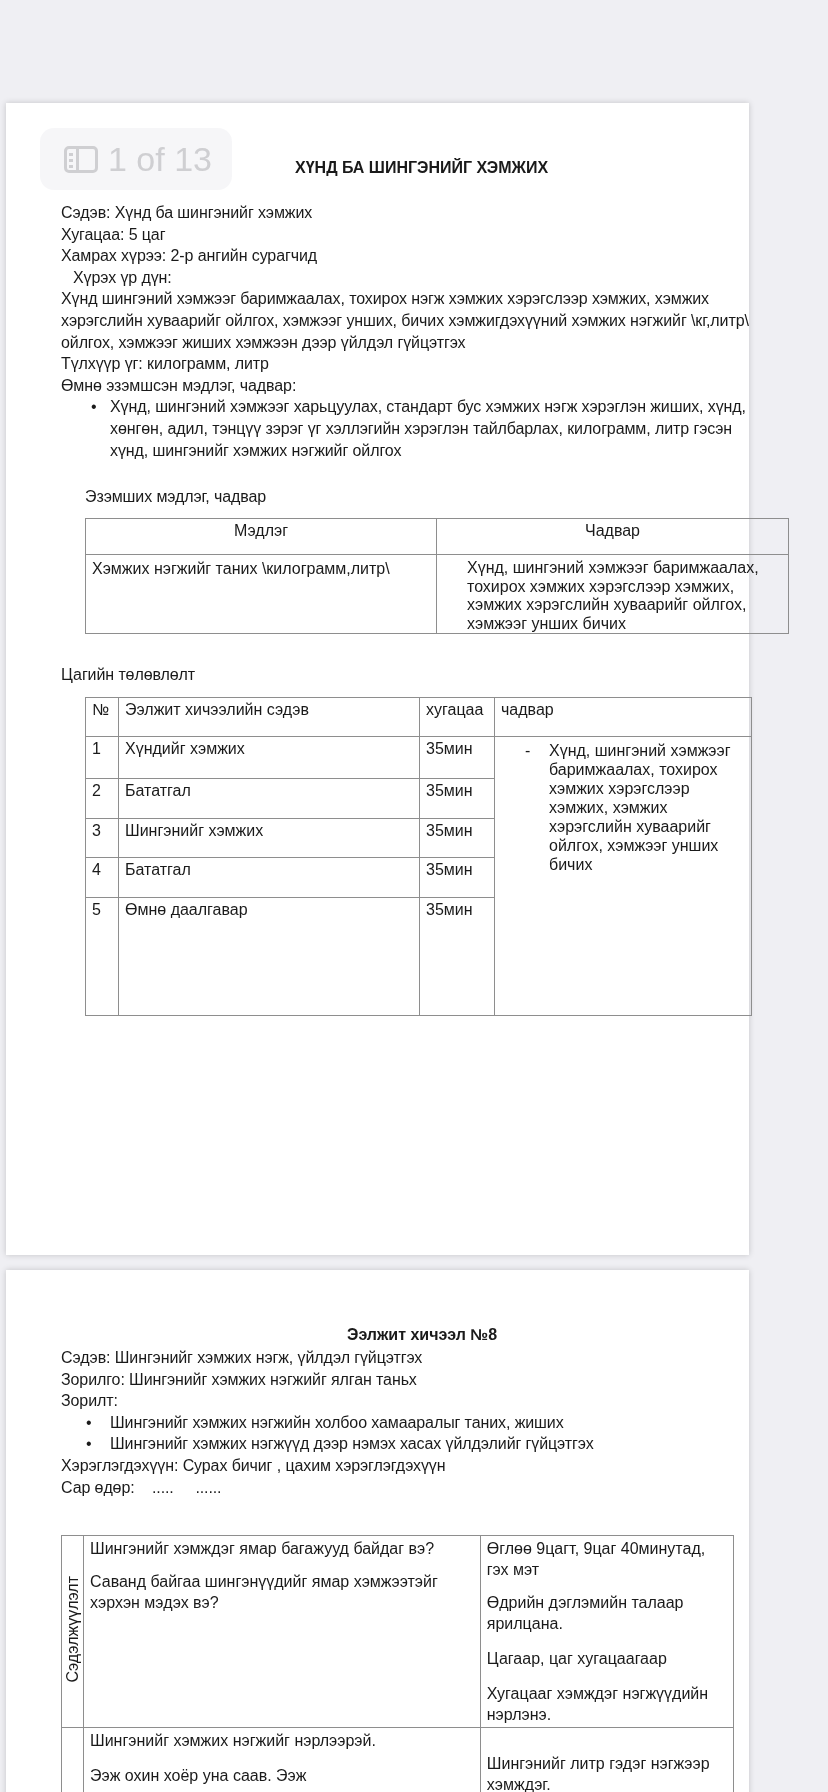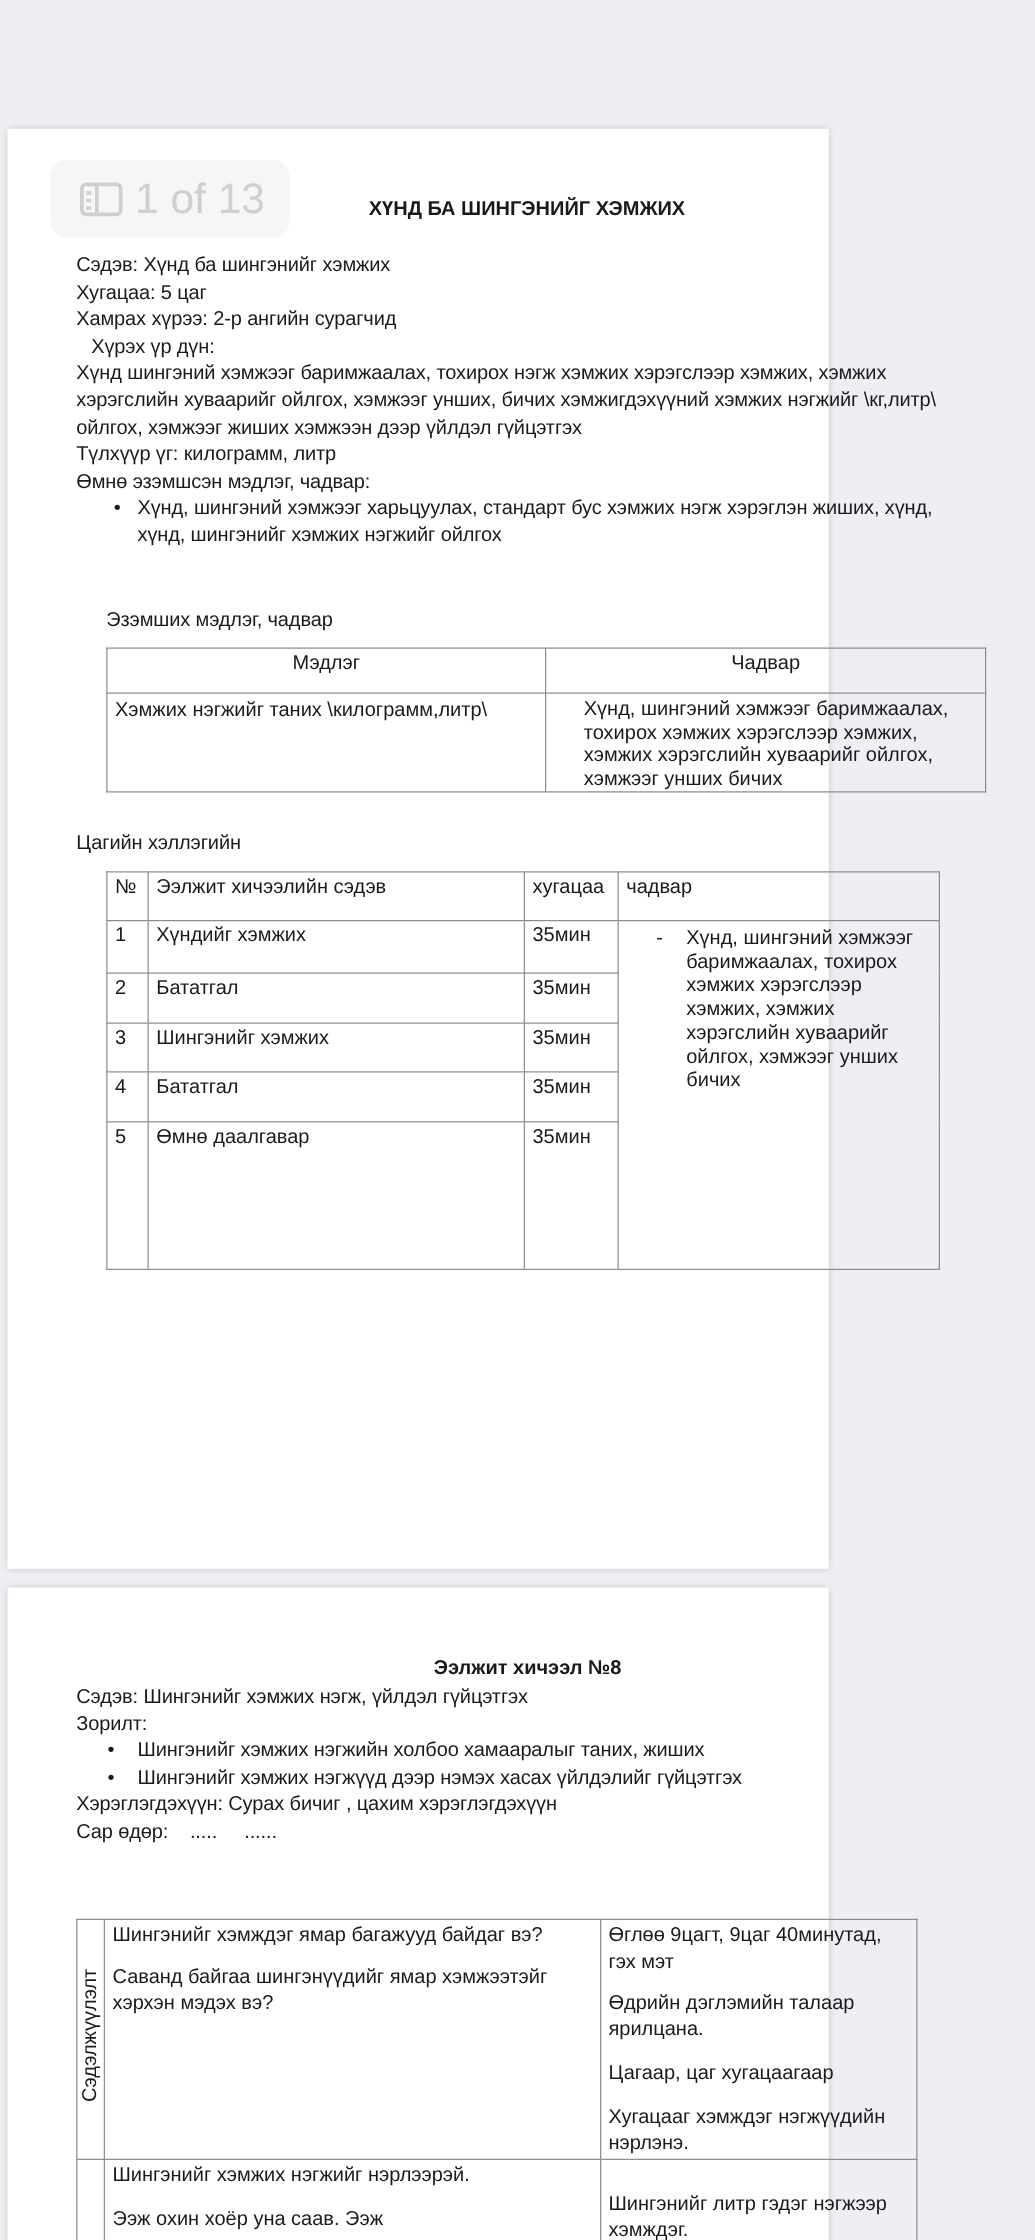--- a/index.html
+++ b/index.html
@@ -2,21 +2,21 @@
 <html><head>
 <meta charset="utf-8">
 <style>
   html, body { margin:0; padding:0; }
   body {
     width:828px; height:1792px; overflow:hidden; position:relative;
     background:#efeff3;
     font-family:"Liberation Sans", sans-serif; color:#1a1a1a;
   }
   .page {
-    position:absolute; left:6px; width:657px; background:#fff;
+    position:absolute; left:6px; width:743px; background:#fff;
     box-shadow:0 0 6px rgba(0,0,0,0.18);
   }
   #page1 { top:103px; height:1152px; }
   #page2 { top:1270px; height:540px; }
   .abs { position:absolute; }
   .txt { font-size:16px; line-height:21.6px; white-space:nowrap; letter-spacing:-0.1px; }
   .title { font-weight:bold; font-size:16px; }
   .badge {
     position:absolute; left:34px; top:25px; width:192px; height:62px;
     background:rgba(245,245,247,0.85); border-radius:14px;
@@ -53,20 +53,21 @@
     <div style="padding-left:12px">  Хүрэх үр дүн:</div>
     <div>Хүнд шингэний хэмжээг баримжаалах, тохирох нэгж хэмжих хэрэгслээр хэмжих, хэмжих</div>
     <div>хэрэгслийн хуваарийг ойлгох, хэмжээг унших, бичих хэмжигдэхүүний хэмжих нэгжийг \кг,литр\</div>
     <div>ойлгох, хэмжээг жиших хэмжээн дээр үйлдэл гүйцэтгэх</div>
     <div>Түлхүүр үг: килограмм, литр</div>
     <div>Өмнө эзэмшсэн мэдлэг, чадвар:</div>
     <div style="position:relative;padding-left:49px;">
 
       <div style="position:absolute;left:30px;top:0;">•</div>
       <div>Хүнд, шингэний хэмжээг харьцуулах, стандарт бус хэмжих нэгж хэрэглэн жиших, хүнд,</div>
+      <div>хөнгөн, адил, тэнцүү зэрэг үг хэллэгийн хэрэглэн тайлбарлах, килограмм, литр гэсэн</div>
       <div>хүнд, шингэнийг хэмжих нэгжийг ойлгох</div>
     </div>
   </div>
 
   <div class="abs txt" style="left:79px;top:383px;">Эзэмших мэдлэг, чадвар</div>
   <table style="left:79px;top:404px;width:704px;">
     <tbody>
         <tr style="height:36px">
       <th style="text-align:center;width:338px">Мэдлэг</th>
       <th style="text-align:center">Чадвар</th>
@@ -76,21 +77,21 @@
       <td style="padding:4px 12px 0 30px;line-height:18.5px">
         <div>Хүнд, шингэний хэмжээг баримжаалах,</div>
         <div>тохирох хэмжих хэрэгслээр хэмжих,</div>
         <div>хэмжих хэрэгслийн хуваарийг ойлгох,</div>
         <div>хэмжээг унших бичих</div>
       </td>
     </tr>
   </tbody>
     </table>
 
-  <div class="abs txt" style="left:55px;top:561px;">Цагийн хэллэгийн</div>
+  <div class="abs txt" style="left:55px;top:561px;">Цагийн төлөвлөлт</div>
   <table style="left:79px;top:583px;width:667px;">
     <tbody>
         <tr style="height:39px">
       <th style="width:20px">№</th>
       <th style="width:288px">Ээлжит хичээлийн сэдэв</th>
       <th style="width:62px">хугацаа</th>
       <th>чадвар</th>
     </tr>
     <tr style="height:42px">
       <td>1</td>
@@ -130,20 +131,21 @@
       <td>35мин</td>
     </tr>
   </tbody>
     </table>
 </div>
 
 <div class="page" id="page2">
   <div class="abs title" style="left:341px;top:56px;">Ээлжит хичээл №8</div>
   <div class="abs txt" style="left:55px;top:77px;">
     <div>Сэдэв:  Шингэнийг  хэмжих нэгж, үйлдэл гүйцэтгэх</div>
+    <div>Зорилго: Шингэнийг  хэмжих нэгжийг ялган таньх</div>
     <div>Зорилт:</div>
     <div style="position:relative;padding-left:49px">
       <span style="position:absolute;left:25px">•</span>
       <span>Шингэнийг  хэмжих нэгжийн холбоо хамааралыг таних, жиших</span>
     </div>
     <div style="position:relative;padding-left:49px">
       <span style="position:absolute;left:25px">•</span>
       <span>Шингэнийг хэмжих нэгжүүд дээр нэмэх хасах үйлдэлийг гүйцэтгэх</span>
     </div>
     <div>Хэрэглэгдэхүүн: Сурах бичиг , цахим хэрэглэгдэхүүн</div>

